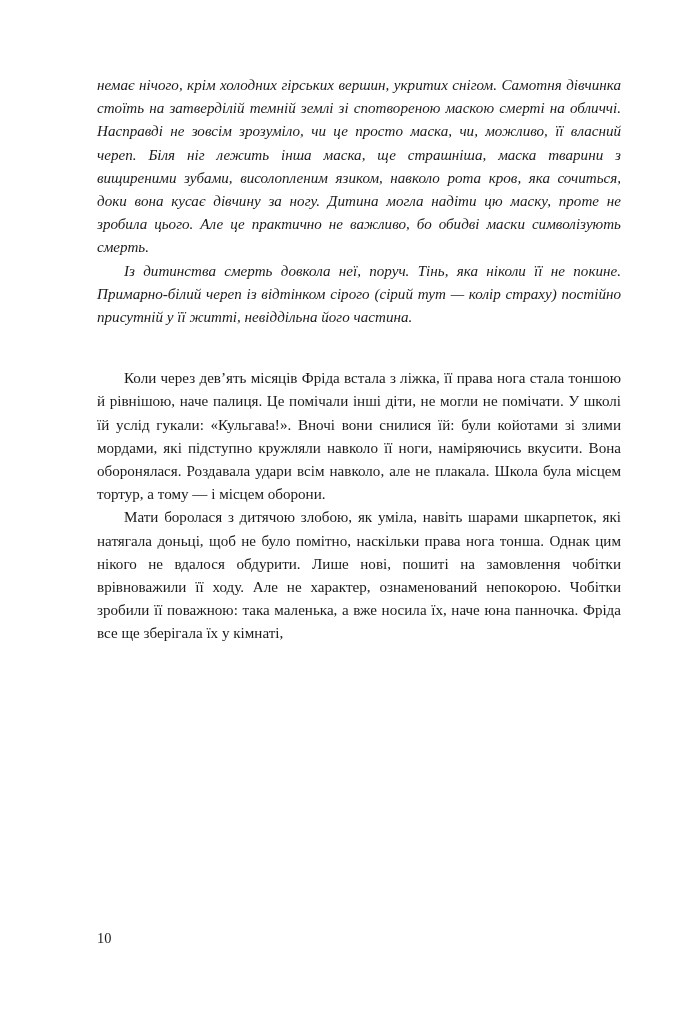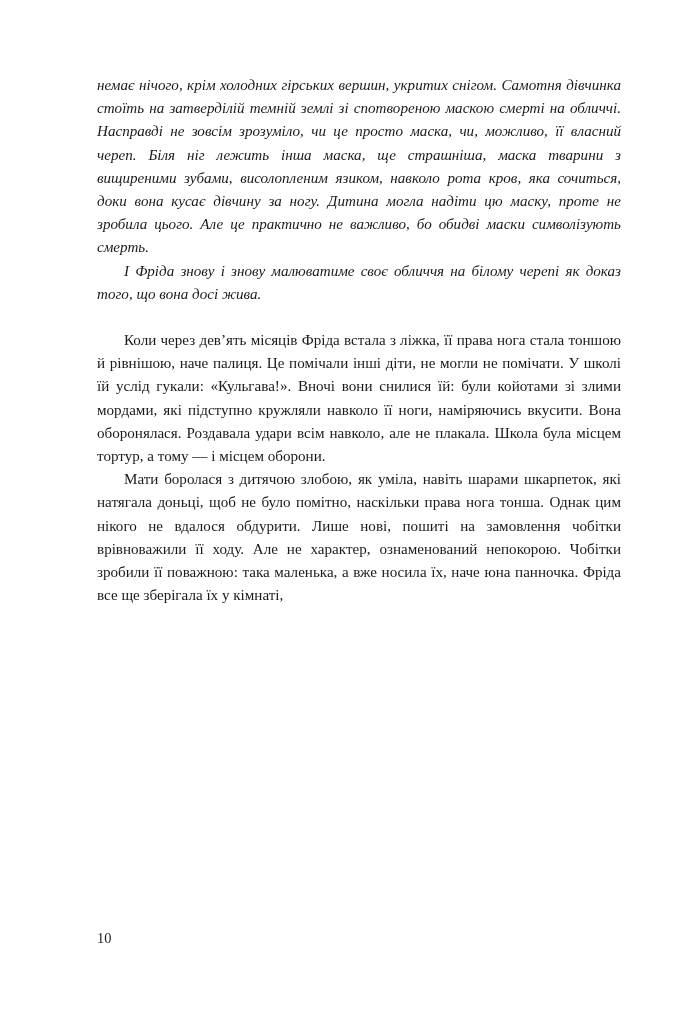--- a/index.html
+++ b/index.html
@@ -34,35 +34,35 @@
     text-justify: inter-word;
     hyphens: manual;
   }
   p.italic {
     font-style: italic;
   }
   p.indent {
     text-indent: 27px;
   }
   .gap-before {
-    margin-top: 23px;
+    margin-top: 38px;
   }
   .page-number {
     position: absolute;
     left: 97px;
     top: 930px;
     font-size: 14.4px;
     font-family: Liberation Serif, serif;
     color: #1a1a1a;
   }
 </style>
 </head>
 <body>
 
 <div class="page">
   <div class="text-block">
     <p class="italic">немає нічого, крім холодних гірських вершин, укритих снігом. Самотня дівчинка стоїть на затверділій темній землі зі спотвореною маскою смерті на обличчі. Насправді не зовсім зрозуміло, чи це просто маска, чи, можливо, її власний череп. Біля ніг лежить інша маска, ще страшніша, маска тварини з вищиреними зубами, висолопленим язиком, навколо рота кров, яка сочиться, доки вона кусає дівчину за ногу. Дитина могла надіти цю маску, проте не зробила цього. Але це практично не важливо, бо обидві маски символізують смерть.</p>
-    <p class="italic indent">І Фріда знову і знову малюватиме своє обличчя на білому черепі як доказ того, що вона досі жива.</p>
+    <p class="italic indent">Із дитинства смерть довкола неї, поруч. Тінь, яка ніколи її не покине. Примарно-білий череп із відтінком сірого (сірий тут — колір страху) постійно присутній у її житті, невіддільна його частина.</p>
     <p class="indent gap-before">Коли через дев’ять місяців Фріда встала з ліжка, її права нога стала тоншою й рівнішою, наче палиця. Це помічали інші діти, не могли не помічати. У школі їй услід гукали: «Кульгава!». Вночі вони снилися їй: були койотами зі злими мордами, які підступно кружляли навколо її ноги, наміряючись вкусити. Вона оборонялася. Роздавала удари всім навколо, але не плакала. Школа була місцем тортур, а тому — і місцем оборони.</p>
     <p class="indent">Мати боролася з дитячою злобою, як уміла, навіть шарами шкарпеток, які натягала доньці, щоб не було помітно, наскільки права нога тонша. Однак цим нікого не вдалося обдурити. Лише нові, пошиті на замовлення чобітки врівноважили її ходу. Але не характер, ознаменований непокорою. Чобітки зробили її поважною: така маленька, а вже носила їх, наче юна панночка. Фріда все ще зберігала їх у кімнаті,</p>
   </div>
   <div class="page-number">10</div>
 </div>
 
 </body></html>

